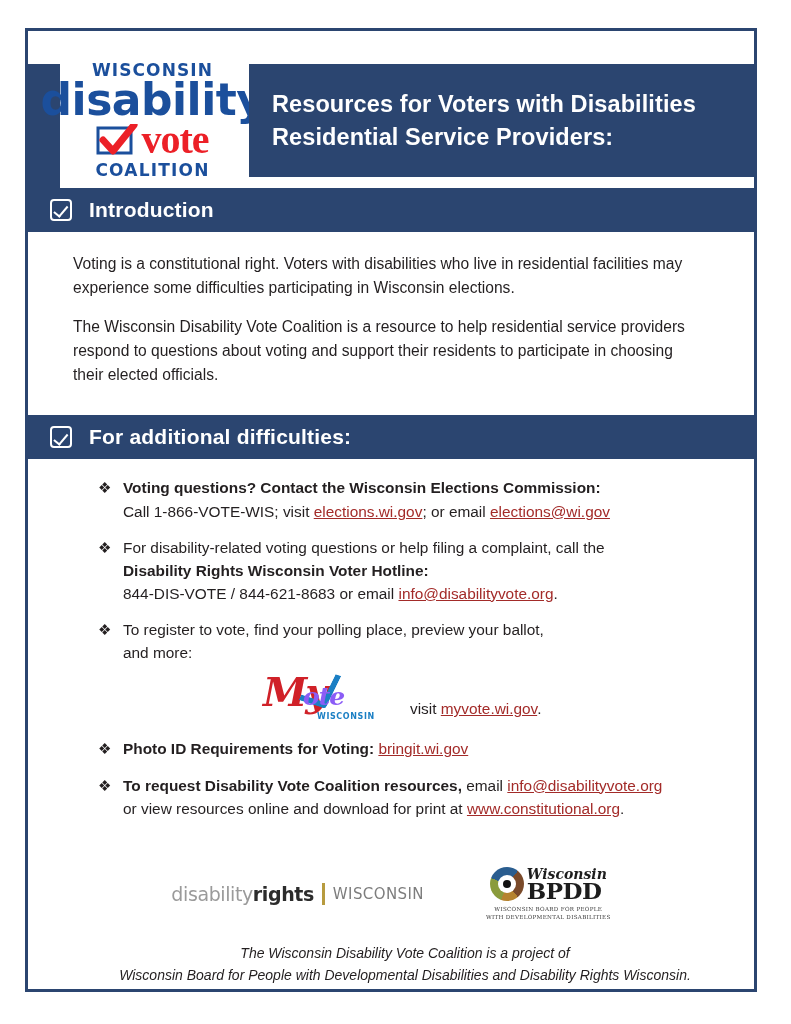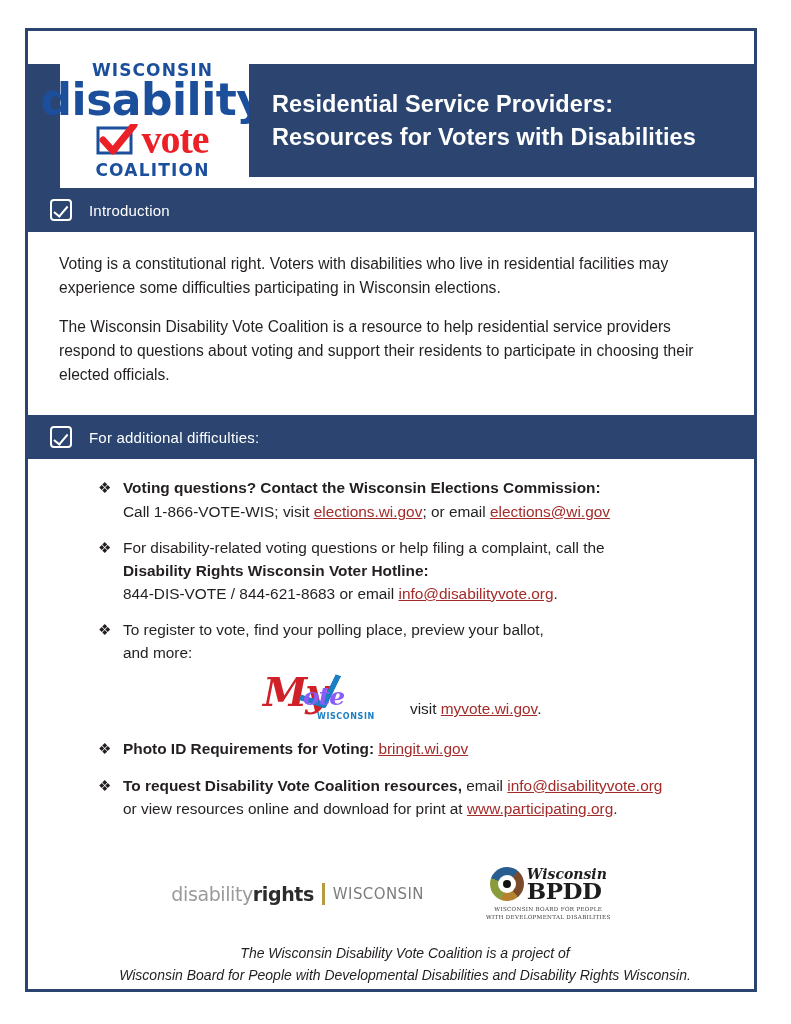--- a/index.html
+++ b/index.html
@@ -140,29 +140,29 @@
     left: 5.2px;
     top: 2.4px;
     width: 6px;
     height: 11.5px;
     border-right: 2.4px solid #ffffff;
     border-bottom: 2.4px solid #ffffff;
     transform: rotate(40deg);
   }
   .band-title {
     color: #ffffff;
-    font-size: 15px;
-    font-weight: normal;
+    font-size: 21px;
+    font-weight: bold;
     margin-left: 17px;
     letter-spacing: 0.2px;
   }
 
   
   .intro-body {
-    padding: 20px 52px 14px 31px;
+    padding: 20px 52px 14px 45px;
   }
   .intro-body p {
     margin: 0 0 16px 0;
     font-size: 15.6px;
     line-height: 1.52;
     color: #231f20;
   }
   .intro-body p:last-child { margin-bottom: 15px; }
 
   
@@ -372,22 +372,22 @@
             <rect x="2" y="4" width="33" height="25" fill="none" stroke="#1b4f9c" stroke-width="3"></rect>
             <path d="M7 16 L17 27 L38 1" fill="none" stroke="#ec2027" stroke-width="7" stroke-linecap="round" stroke-linejoin="round"></path>
           </svg>
         </div>
         <div class="logo-vote">vote</div>
       </div>
       <div class="logo-coalition">COALITION</div>
     </div>
 
     <div class="title-band">
+      <div class="title-line">Resources for Voters with Disabilities</div>
       <div class="title-line">Residential Service Providers:</div>
-      <div class="title-line">Resources for Voters with Disabilities</div>
     </div>
   </div>
 
   <div class="section-band">
     <span class="band-check"></span>
     <span class="band-title">Introduction</span>
   </div>
 
   <div class="intro-body">
     <p>Voting is a constitutional right. Voters with disabilities who live in residential facilities may experience some difficulties participating in Wisconsin elections.</p>
@@ -442,21 +442,21 @@
       <div class="bullet-mark">❖</div>
       <div class="bullet-text">
         <span class="b">Photo ID Requirements for Voting: </span><a class="lnk" href="#">bringit.wi.gov</a>
       </div>
     </div>
 
     <div class="bullet">
       <div class="bullet-mark">❖</div>
       <div class="bullet-text">
         <span class="b">To request Disability Vote Coalition resources,</span><span> email </span><a class="lnk" href="#">info@disabilityvote.org</a><br>
-        <span>or view resources online and download for print at </span><a class="lnk" href="#">www.participating.org</a><span>.</span>
+        <span>or view resources online and download for print at </span><a class="lnk" href="#">www.constitutional.org</a><span>.</span>
       </div>
     </div>
   </div>
 
   <div class="footer-logos">
 
     <div class="drw-logo">
       <span class="drw-a">disability</span>
         <span class="drw-b">rights</span>
       <span class="drw-bar"></span>

